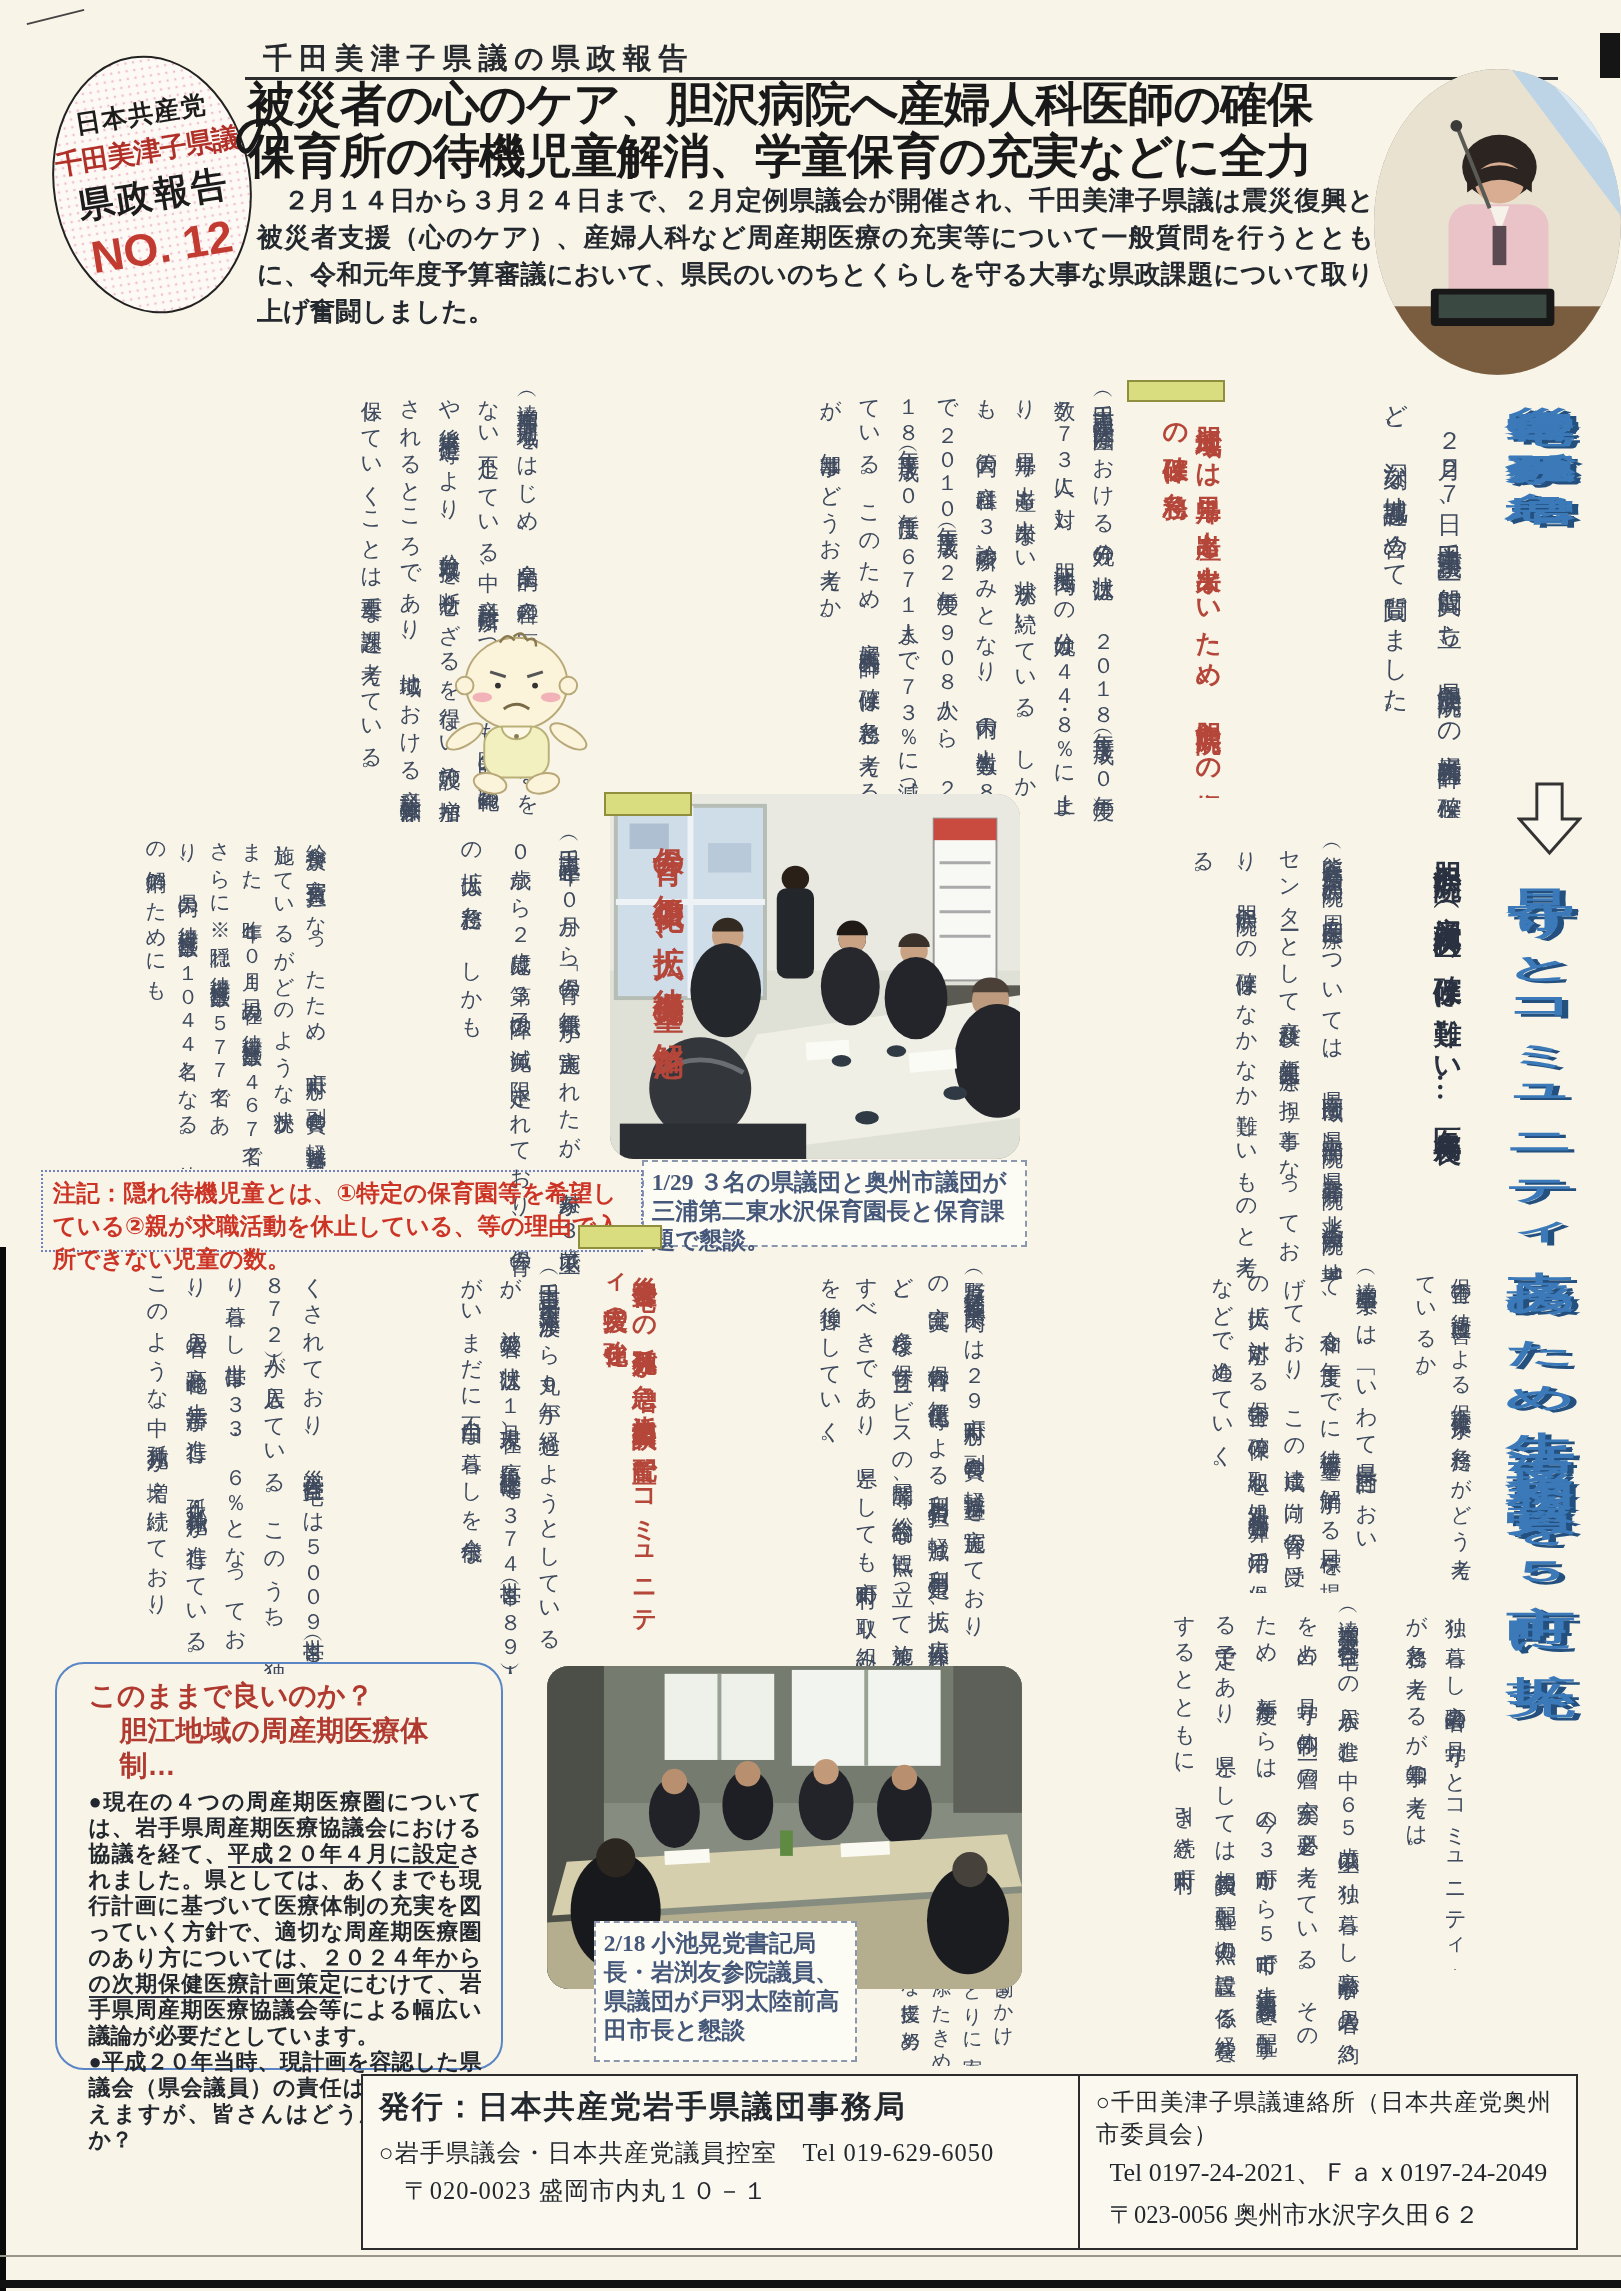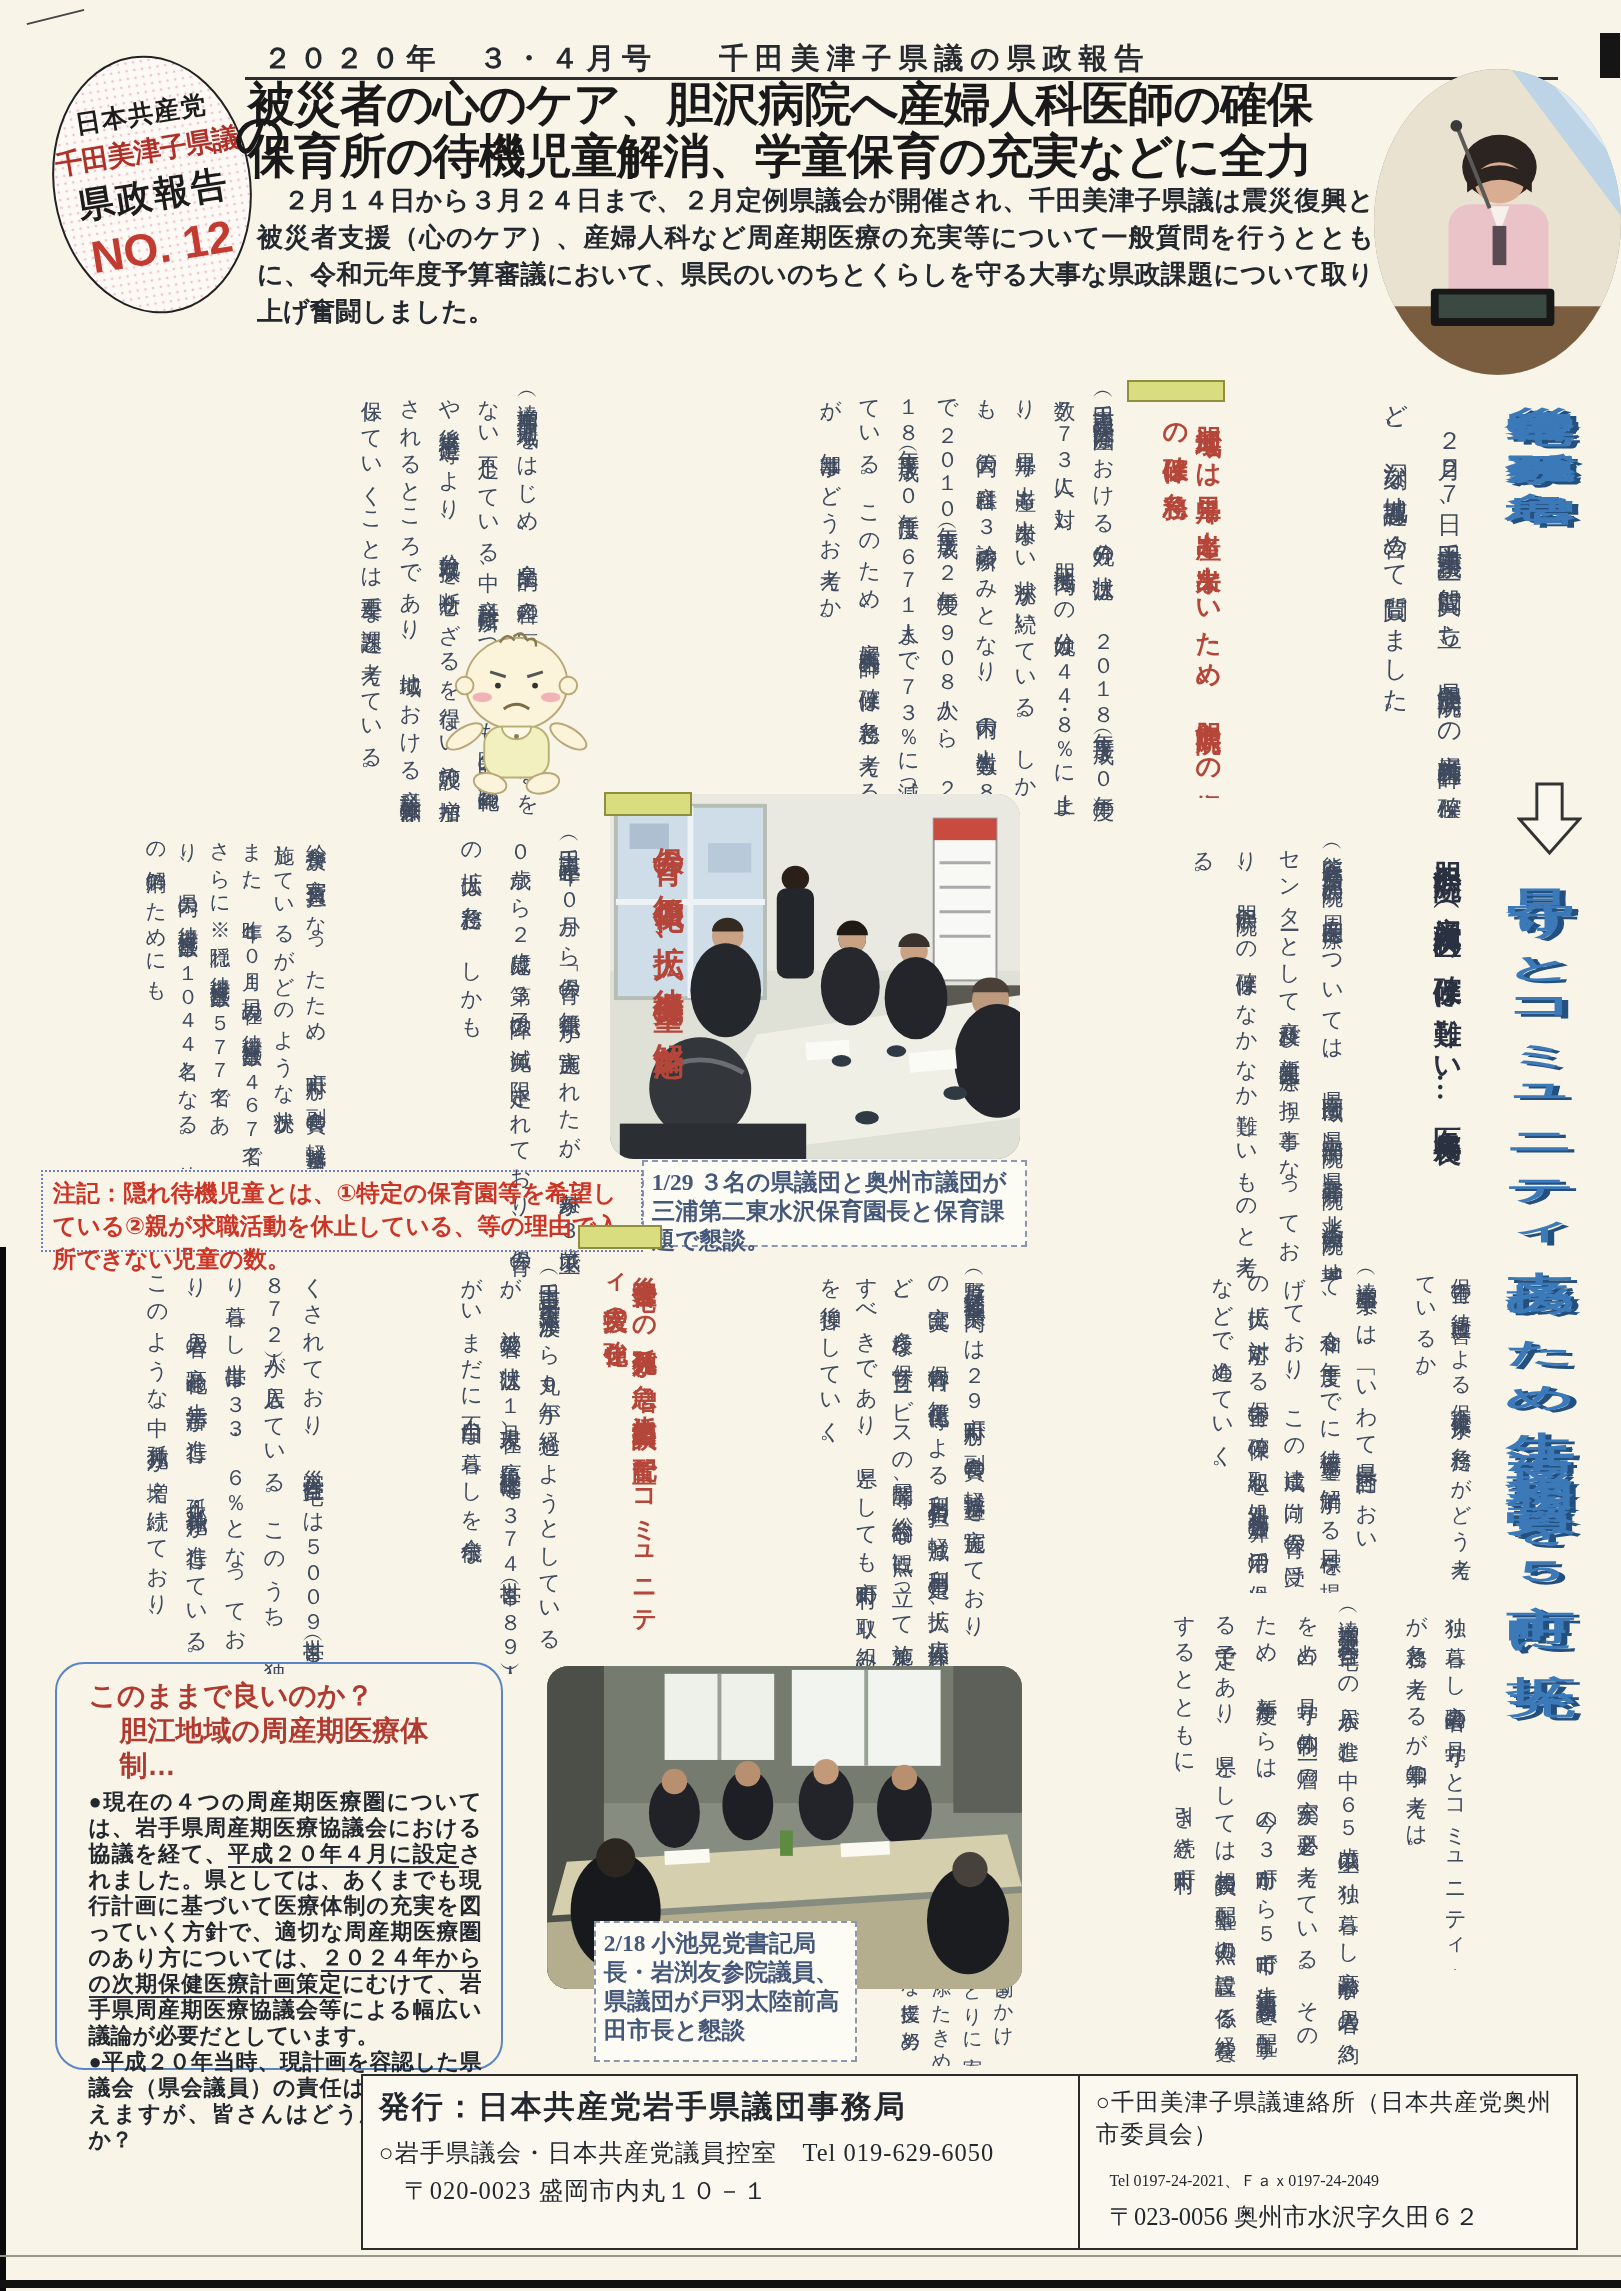--- a/index.html
+++ b/index.html
@@ -45,33 +45,32 @@
     font-size:23.5px;line-height:33px;font-family:"Liberation Sans","DejaVu Sans",sans-serif;}
   #footer{position:absolute;left:361px;top:2074px;width:1217px;height:176px;
     border:2.5px solid #2c2c2c;display:flex;box-sizing:border-box;background:#fbf9ef;justify-content:center;}
   #footer .cell{padding:9.8px 15.7px;box-sizing:border-box;color:#23272e;}
   #footer .cl{width:717px;border-right:2.5px solid #2c2c2c;}
   #footer .cr{flex:1;}
   #footer .f1{font-size:31px;font-weight:600;letter-spacing:2px;}
   #footer .f2{font-size:24.5px;margin-top:7.8px;letter-spacing:1px;}
   #footer .f3{font-size:24.5px;margin-top:5.9px;margin-left:25.5px;letter-spacing:1px;}
   #footer .g1{font-size:23.5px;letter-spacing:1px;}
-  #footer .g2{font-size:16px;margin-top:21px;margin-left:13.7px;}
+  #footer .g2{font-size:26px;margin-top:5px;margin-left:13.7px;}
   #footer .g3{font-size:24.5px;margin-top:7.8px;margin-left:13.7px;}
   .bluev{position:absolute;writing-mode:vertical-rl;font-family:"Liberation Sans","DejaVu Sans",sans-serif;
     font-weight:900;color:#3b79b9;text-shadow:2.5px 2.5px 0 #23507e;transform:scaleX(2.45);
     transform-origin:center top;white-space:nowrap;}
 </style>
 </head>
 <body>
 
 <div id="page">
 
   <div id="issue-line">
-    <span>２０２０年　３・４月号</span>
     <span>千田美津子県議の県政報告</span>
   </div>
   <div class="hline" style="left:245px;top:77px;width:1313px;height:2.9px;"></div>
 
   <div id="badge">
     <div class="b1">日本共産党</div>
     <div class="b2">千田美津子県議</div>
     <div class="b3">県政報告</div>
     <div class="b4">NO. 12</div>
   </div>

